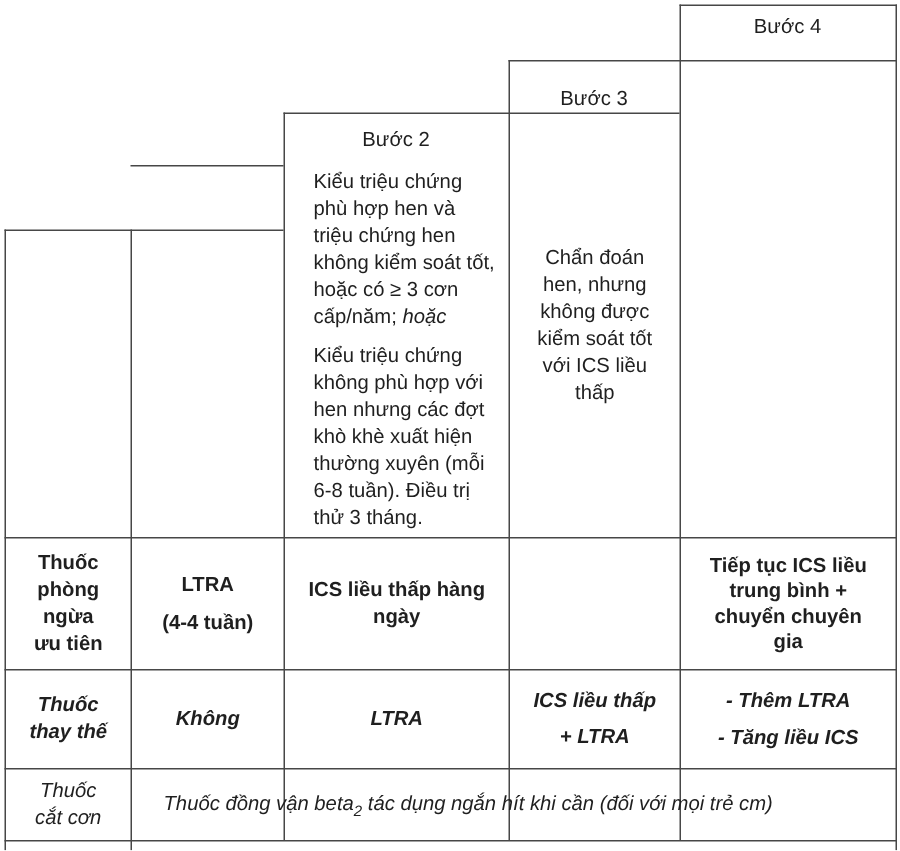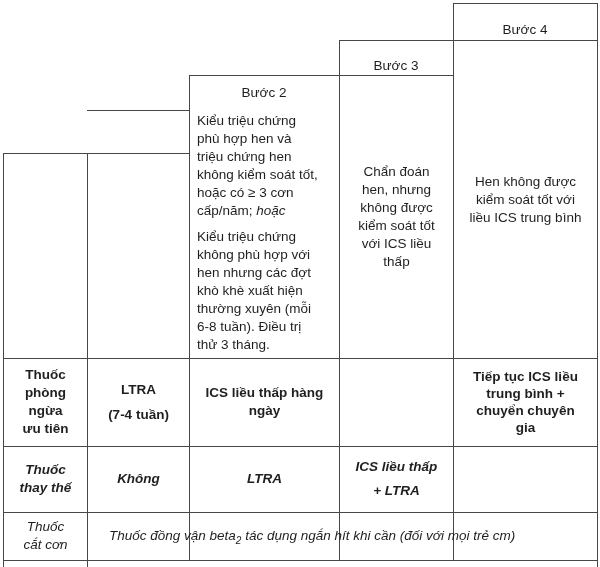--- a/index.html
+++ b/index.html
@@ -44,33 +44,33 @@
   <div class="hl" style="top:512px;left:3px;width:595px;"></div>
   <div class="hl" style="top:560px;left:3px;width:595px;"></div>
 
   <div class="vl" style="left:3px;top:153px;height:414px;"></div>
   <div class="vl" style="left:87px;top:153px;height:414px;"></div>
   <div class="vl" style="left:189px;top:75px;height:485px;"></div>
   <div class="vl" style="left:339px;top:40px;height:520px;"></div>
   <div class="vl" style="left:453px;top:3px;height:557px;"></div>
   <div class="vl" style="left:597px;top:3px;height:564px;"></div>
 
-  <div class="cell" style="left:453px;top:12px;width:144px;height:36px;">
+  <div class="cell" style="left:453px;top:0;width:144px;height:36px;">
     <span>Bước 4</span>
   </div>
   <div class="cell" style="left:339px;top:41px;width:114px;height:34px;align-items:flex-end;">
     <span>Bước 3</span>
   </div>
   <div class="cell" style="left:189px;top:76px;width:150px;height:34px;">
     <span>Bước 2</span>
   </div>
 
 
 
-  <div class="para" style="position:absolute;left:197px;top:112px;width:140px;font-size:13.5px;line-height:18px;">
+  <div class="para" style="position:absolute;left:209px;top:112px;width:140px;font-size:13.5px;line-height:18px;">
     <p><span class="pre">Kiểu triệu chứng
 phù hợp hen và
 triệu chứng hen
 không kiểm soát tốt,
 hoặc có ≥ 3 cơn
 cấp/năm; </span><span class="italic">hoặc</span></p>
     <p class="pre">Kiểu triệu chứng
 không phù hợp với
 hen nhưng các đợt
 khò khè xuất hiện
@@ -79,51 +79,54 @@
 thử 3 tháng.</p>
   </div>
 
   <div class="cell tcenter pre" style="left:340px;top:76px;width:113px;height:281px;">Chẩn đoán
 hen, nhưng
 không được
 kiểm soát tốt
 với ICS liều
 thấp</div>
 
-  <div class="cell tcenter pre" style="left:454px;top:41px;width:143px;height:317px;">Hen không được
-kiểm soát tốt với
-liều ICS trung bình</div>
 
   <div class="cell tcenter pre bold" style="left:4px;top:359px;width:83px;height:86px;">Thuốc
 phòng
 ngừa
 ưu tiên</div>
   <div class="cell bold" style="left:88px;top:359px;width:101px;height:86px;">
     <span class="stack gap7">
       <span>LTRA</span>
-      <span>(7-4 tuần)</span>
+      <span>(4-4 tuần)</span>
     </span>
   </div>
   <div class="cell tcenter pre bold" style="left:190px;top:359px;width:149px;height:86px;">ICS liều thấp hàng
 ngày</div>
   <div class="cell tcenter pre bold lh17" style="left:454px;top:359px;width:143px;height:86px;">Tiếp tục ICS liều
 trung bình +
 chuyển chuyên
 gia</div>
 
   <div class="cell tcenter pre bold italic" style="left:4px;top:447px;width:83px;height:64px;">Thuốc
 thay thế</div>
   <div class="cell bold italic" style="left:88px;top:447px;width:101px;height:64px;">Không</div>
   <div class="cell bold italic" style="left:190px;top:447px;width:149px;height:64px;">LTRA</div>
   <div class="cell bold italic" style="left:340px;top:447px;width:113px;height:64px;">
     <span class="stack gap6">
       <span>ICS liều thấp</span>
       <span>+ LTRA</span>
     </span>
   </div>
+  <div class="cell bold italic" style="left:454px;top:447px;width:143px;height:64px;">
+    <span class="stack gap7">
+      <span>- Thêm LTRA</span>
+      <span>- Tăng liều ICS</span>
+    </span>
+  </div>
 
   <div class="cell tcenter pre italic" style="left:4px;top:513px;width:83px;height:46px;">Thuốc
 cắt cơn</div>
   <div class="cell tleft italic" style="left:100px;top:513px;width:509px;height:46px;padding-left:9px;">
     <span><span>Thuốc đồng vận beta</span><sub class="s2">2</sub><span> tác dụng ngắn hít khi cần (đối với mọi trẻ cm)</span></span>
   </div>
 
 </div>
 
 </body></html>

